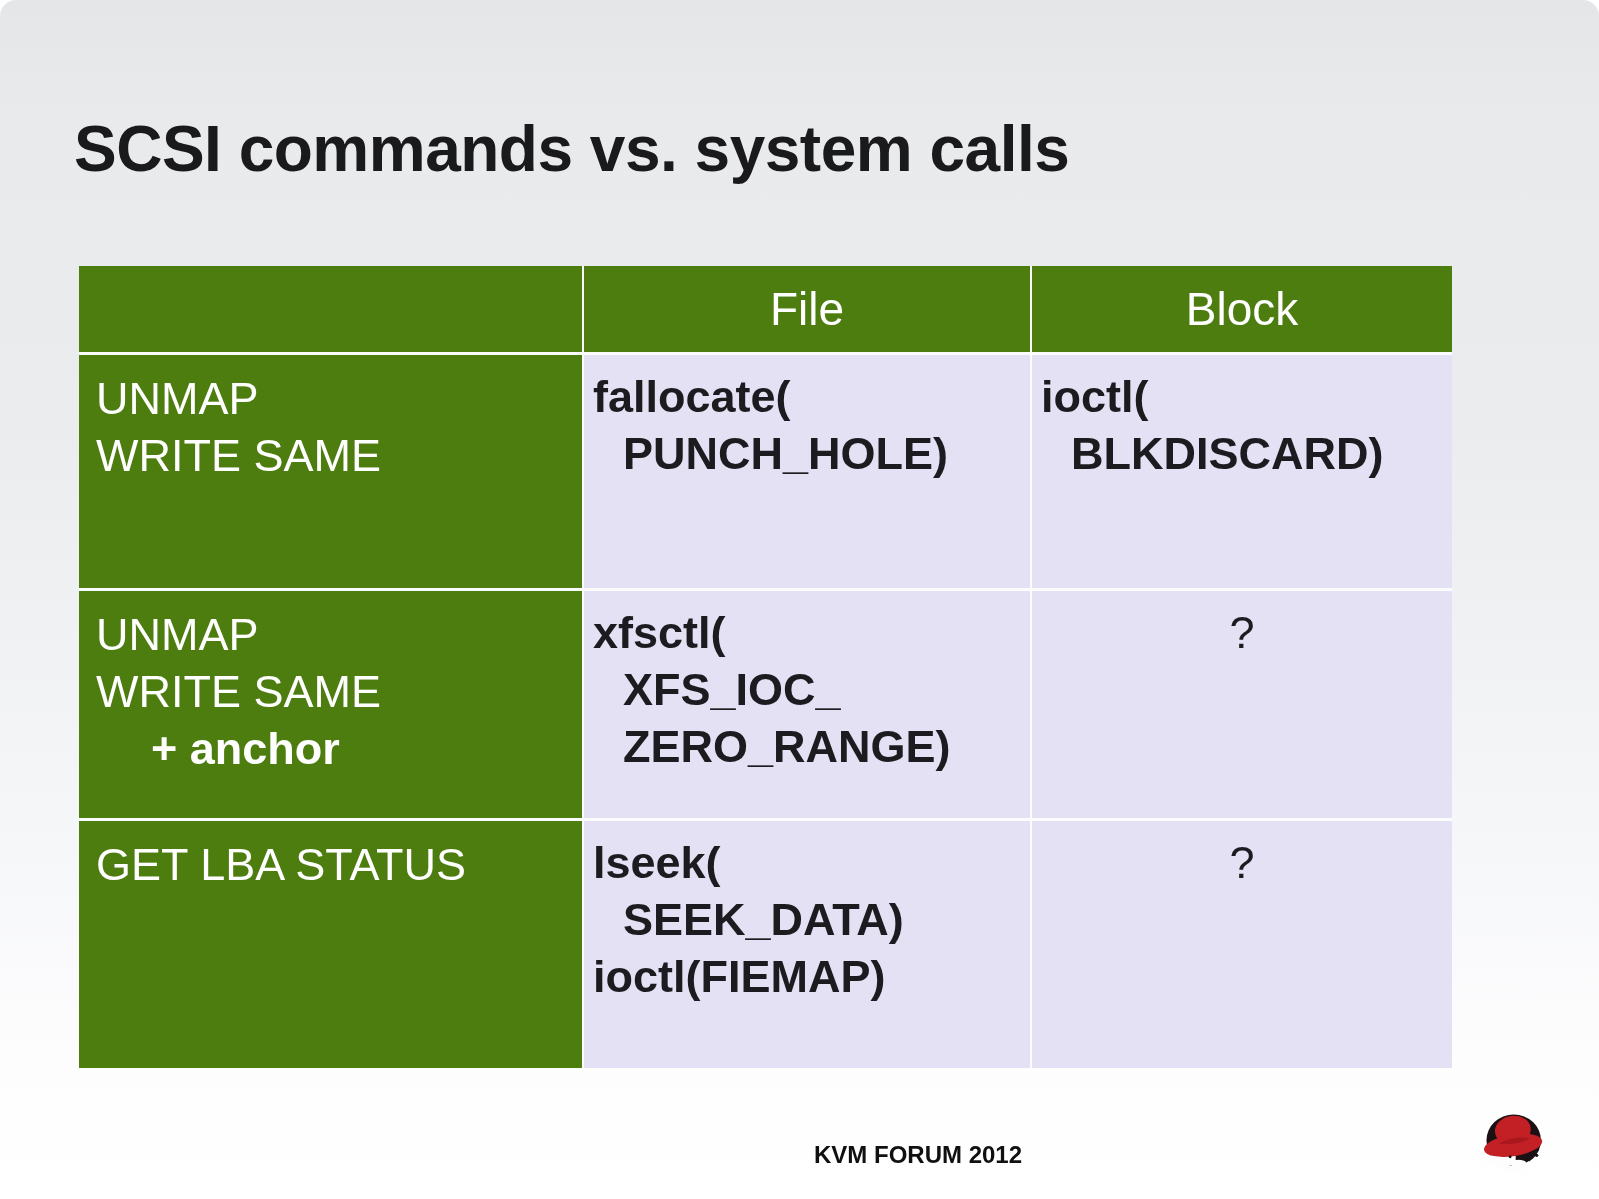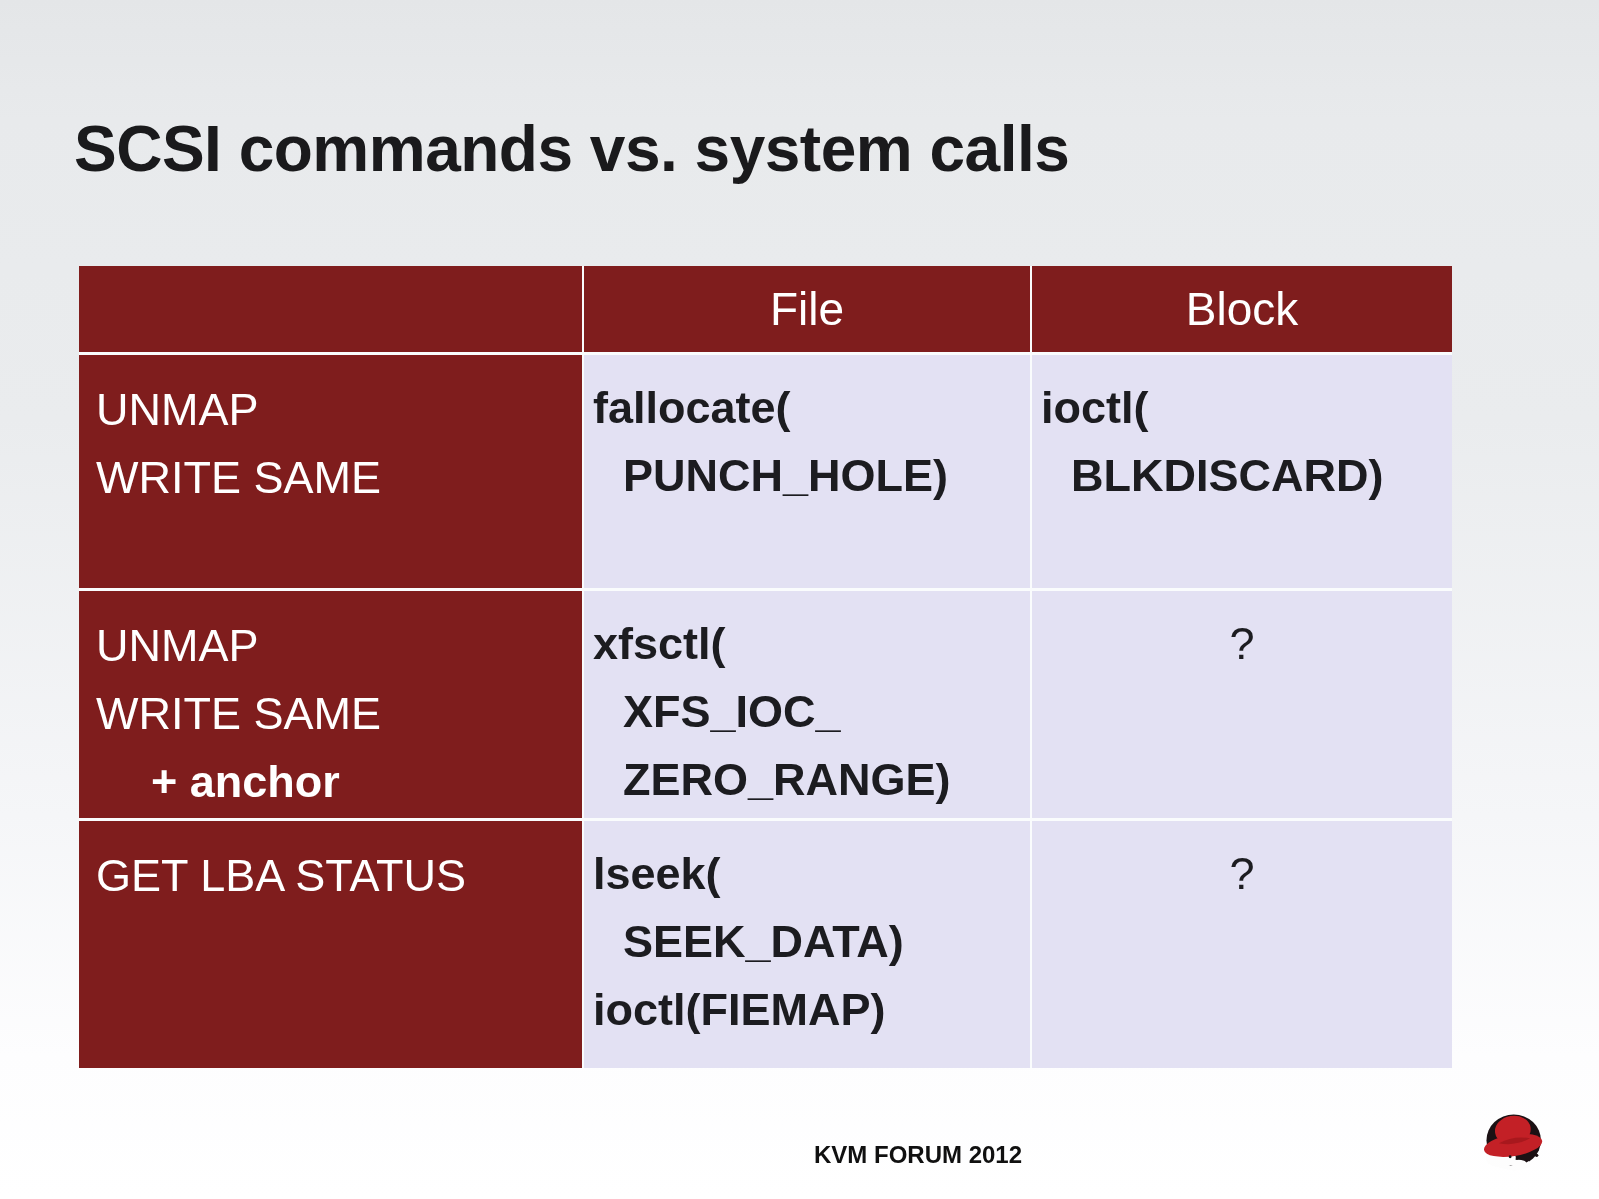--- a/index.html
+++ b/index.html
@@ -2,43 +2,44 @@
 <html><head>
 <meta charset="utf-8">
 <style>
   html,body{margin:0;padding:0;}
   body{font-family:"Liberation Sans","DejaVu Sans",sans-serif;}
   .slide{
     position:relative;
     width:1599px;height:1199px;
     overflow:hidden;
     background:linear-gradient(180deg,#e4e6e8 0%,#e8eaec 10%,#eaecee 35%,#f5f6f8 68%,#fdfdfe 88%,#ffffff 100%);
+    border-radius:16px;
   }
   .title{
     position:absolute;left:74px;top:112px;
     font-size:64px;font-weight:bold;color:#1a1a1c;
     letter-spacing:-0.5px;white-space:nowrap;
   }
   .tbl{
     position:absolute;left:79px;top:266px;
     width:1373px;height:802px;
     display:grid;
     grid-template-columns:503px 446px 420px;
     grid-template-rows:86px 233px 227px 247px;
     gap:3px 2px;
     background:#fafcfd; 
     font-size:45px;line-height:57px;
   }
   .cell{box-sizing:border-box;overflow:hidden;}
-  .c-blue{background:#7f1d1d;color:#ffffff;}
+  .c-blue{background:#4d7c0f;color:#ffffff;}
   .c-lav{background:#e3e1f3;color:#1c1c20;}
   .hdr{display:flex;align-items:center;justify-content:center;font-size:46px;}
   .lbl{padding:15px 0 0 17px;}
   .dat{padding:13px 0 0 9px;font-weight:bold;}
-  .line{display:block;white-space:nowrap;margin-top:11px;}
+  .line{display:block;white-space:nowrap;}
   .ind{padding-left:30px;}
   .ind2{padding-left:55px;font-weight:bold;}
   .qcell{text-align:center;padding:13px 0 0 0;}
   .footer{
     position:absolute;left:918px;top:1141px;
     transform:translateX(-50%);
     font-size:24px;font-weight:bold;color:#101010;white-space:nowrap;
   }
   .logo{position:absolute;left:1477px;top:1108px;width:72px;height:66px;}
 </style>

